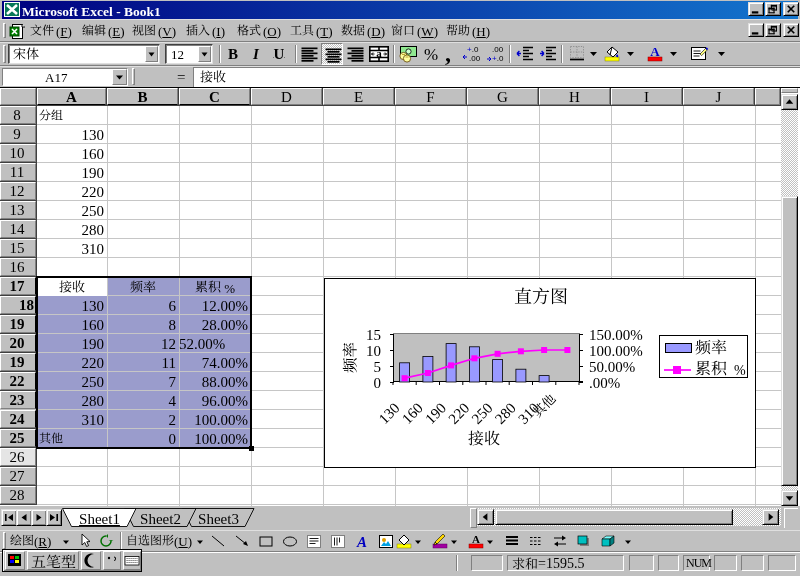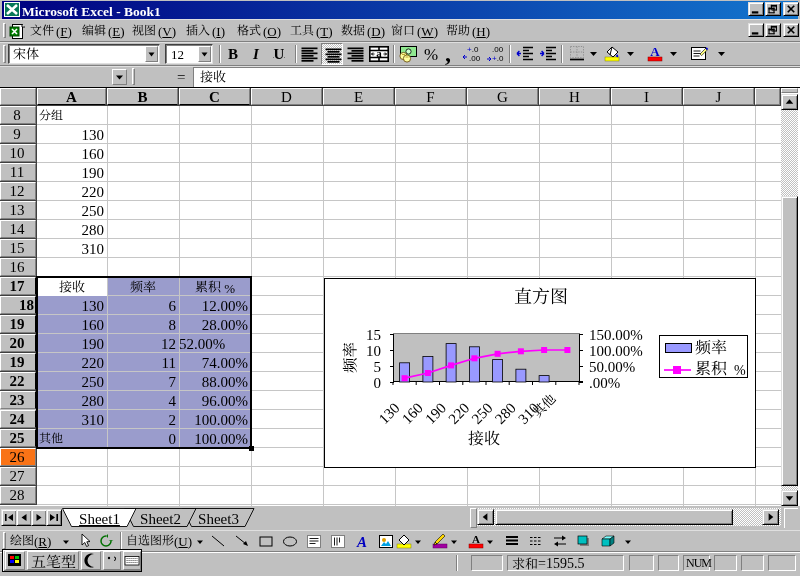--- a/index.html
+++ b/index.html
@@ -257,20 +257,23 @@
 <div style="left:688px;top:43px;width:22px;height:22px;"><svg width="22" height="21" viewBox="0 0 22 21">
         <rect x="3.5" y="4.5" width="14" height="12" fill="#fff" stroke="#000"></rect>
         <path d="M5.5 8 h7 M5.5 10.5 h9 M5.5 13 h6" stroke="#000" stroke-width="0.9"></path>
         <path d="M12 11 l5.5 -5.5 1.6 1.6 -5.5 5.5 z" fill="#ffff80" stroke="#000" stroke-width="0.6"></path>
         <path d="M17.5 5.5 l1.2 -1.2 1.6 1.6 -1.2 1.2 z" fill="#00c"></path>
       </svg></div>
 <div style="left:716px;top:47px;width:11px;height:14px;"><svg width="11" height="13" viewBox="0 0 11 13">
         <path d="M2 5 h7 l-3.5 4 z" fill="#000"></path>
       </svg></div>
 <div style="left:0px;top:66px;width:800px;height:22px;background:#c0c0c0;border-top:1px solid #dfdfdf;"></div>
+<div class="sk" style="left:2px;top:68px;width:126px;height:18px;background:#fff;">
+      <span class="txt" style="position:absolute;left:42px;top:2px;font-size:13px">A17</span>
+    </div>
 <div class="rz" style="left:112px;top:69px;width:15px;height:16px;background:#c0c0c0;"><svg width="13" height="14" viewBox="0 0 13 14">
         <path d="M3 5.5 h7 l-3.5 4 z" fill="#000"></path>
       </svg></div>
 <div class="grip" style="left:132px;top:68px;width:3px;height:17px;"></div>
 <div style="left:177px;top:68px;width:14px;height:17px;font-size:15px;"><span class="txt" style="position:relative;top:1px">=</span></div>
 <div style="left:193px;top:67px;width:607px;height:20px;background:#fff;border-top:1px solid #808080;border-left:1px solid #808080;"></div>
 <div style="left:200px;top:70px;width:30px;height:13px;"><svg width="26" height="13" viewBox="0 0 2000 1000" fill="#000">
         <use href="#g63a5" x="0"></use>
         <use href="#g6536" x="1000"></use>
       </svg></div>
@@ -423,21 +426,21 @@
         <div style="left:0;top:1px;width:34px;text-align:center">23</div>
       </div>
       <div style="left:0px;top:322px;width:37px;height:19px;background:#c0c0c0;border-right:1px solid #404040;border-bottom:1px solid #404040;font-weight:bold;font-size:15px;">
         <div style="left:0;top:0;width:36px;height:18px;border:1px solid #808080;border-top-color:#fff;border-left-color:#fff;border-right:1px solid #000"></div>
         <div style="left:0;top:1px;width:34px;text-align:center">24</div>
       </div>
       <div style="left:0px;top:341px;width:37px;height:19px;background:#c0c0c0;border-right:1px solid #404040;border-bottom:1px solid #404040;font-weight:bold;font-size:15px;">
         <div style="left:0;top:0;width:36px;height:18px;border:1px solid #808080;border-top-color:#fff;border-left-color:#fff;border-right:1px solid #000"></div>
         <div style="left:0;top:1px;width:34px;text-align:center">25</div>
       </div>
-      <div style="left:0px;top:360px;width:37px;height:19px;background:#f97316;border-right:1px solid #404040;border-bottom:1px solid #404040;font-weight:normal;font-size:15px;">
+      <div style="left:0px;top:360px;width:37px;height:19px;background:#e5e5e5;border-right:1px solid #404040;border-bottom:1px solid #404040;font-weight:normal;font-size:15px;">
         <div class="rz" style="left:0;top:0;width:36px;height:18px"></div>
         <div style="left:0;top:1px;width:34px;text-align:center">26</div>
       </div>
       <div style="left:0px;top:379px;width:37px;height:19px;background:#c0c0c0;border-right:1px solid #404040;border-bottom:1px solid #404040;font-weight:normal;font-size:15px;">
         <div class="rz" style="left:0;top:0;width:36px;height:18px"></div>
         <div style="left:0;top:1px;width:34px;text-align:center">27</div>
       </div>
       <div style="left:0px;top:398px;width:37px;height:19px;background:#c0c0c0;border-right:1px solid #404040;border-bottom:1px solid #404040;font-weight:normal;font-size:15px;">
         <div class="rz" style="left:0;top:0;width:36px;height:18px"></div>
         <div style="left:0;top:1px;width:34px;text-align:center">28</div>

